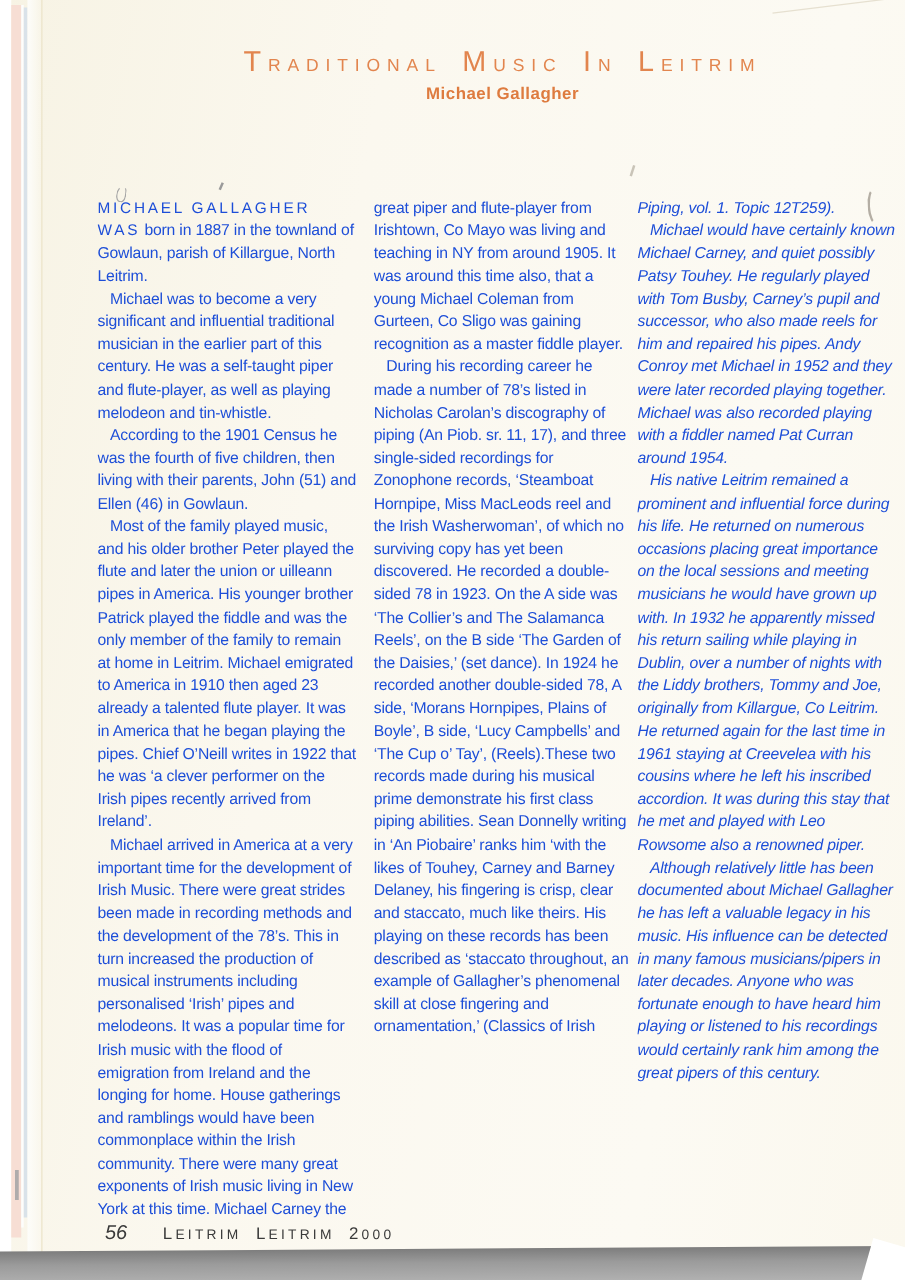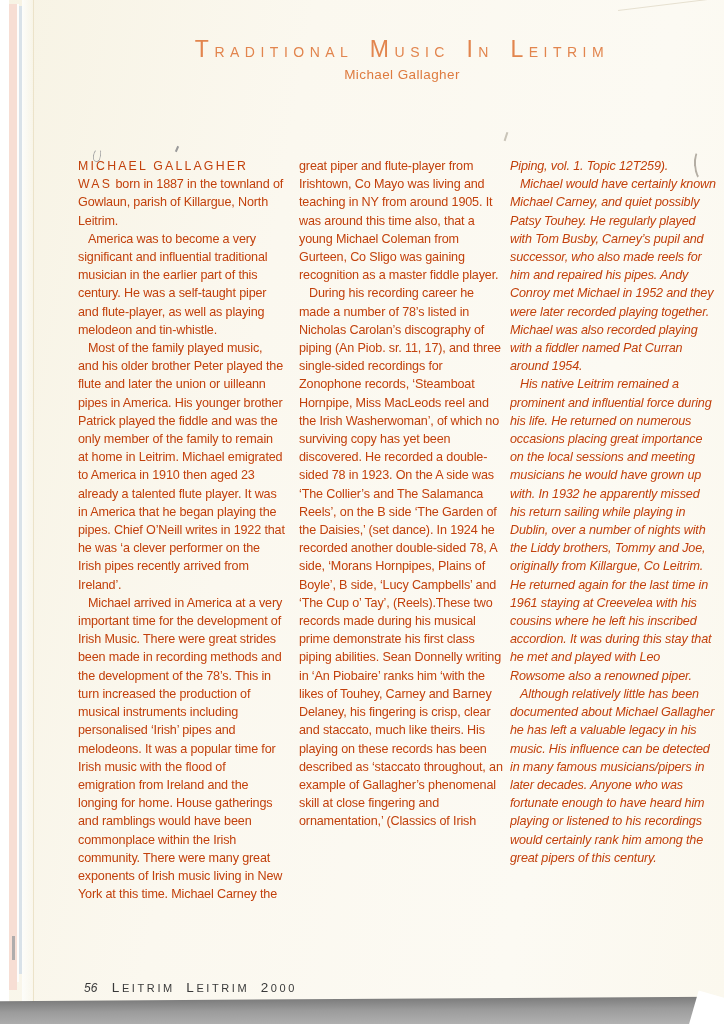--- a/index.html
+++ b/index.html
@@ -30,37 +30,37 @@
     background:linear-gradient(to bottom, #7d7d7d 0%, #9b9b9b 35%, #b9b9b9 100%);
     transform:rotate(-0.35deg);
   }
   .band-end { position:absolute; right:-14px; bottom:-14px; width:46px; height:42px;
               background:#ffffff; transform:rotate(16deg); }
   
   .title { position:absolute; top:36px; left:80px; width:644px; text-align:center; color:#e2854e; }
   .title-word { display:inline-block; font-size:14px; letter-spacing:5.5px; margin:0 6px; font-weight:400; }
   .title-word::first-letter { font-size:23px; }
   .author { position:absolute; top:67px; left:80px; width:644px; text-align:center;
-            font-weight:normal; font-size:13.5px; letter-spacing:.4px; color:#de7b3f; }
+            font-weight:bold; font-size:13.5px; letter-spacing:.4px; color:#de7b3f; }
   
   .col {
     position:absolute; top:157px; width:208px; height:828px; overflow:hidden;
     font-size:12.6px; line-height:18.2px; letter-spacing:-0.15px;
-    color:#c2410c; text-align:left; hyphens:auto; -webkit-hyphens:auto;
+    color:#1d4ed8; text-align:left; hyphens:auto; -webkit-hyphens:auto;
   }
   .col-1 { left:78px; }
   .col-2 { left:299px; }
   .col-3 { left:510px; width:206px;font-style:italic; }
   .col p { margin:0; text-indent:10px; }
   .col p.flush { text-indent:0; }
   .col p.prewrap { white-space:pre-line; }
   .lead { letter-spacing:2.2px; font-size:12.3px; }
   
   .footer { position:absolute; left:84px; top:978px; color:#3a3a3a; white-space:nowrap; }
-  .page-num { font-style:italic; font-size:12px; margin-right:10px; display:inline-block; }
+  .page-num { font-style:italic; font-size:16px; margin-right:24px; display:inline-block; }
   .pub-word { display:inline-block; font-size:11px; letter-spacing:2.6px; margin-right:7px; }
   .pub-word::first-letter { font-size:13.5px; }
   
   .mark-squiggle { position:absolute; left:93px; top:149px; width:6px; height:11px;
                    border:1px solid #a6a6a6; border-top-color:transparent;
                    border-radius:60% 40% 50% 50%; transform:rotate(8deg); }
   .mark-tick { position:absolute; left:176px; top:146px; width:2px; height:6px;
                background:#9a9a9a; transform:rotate(24deg); }
   .mark-slash { position:absolute; left:505px; top:132px; width:1.5px; height:9px;
                 background:#c9c4b8; transform:rotate(18deg); }
@@ -85,21 +85,22 @@
 <div class="title">
   <span class="title-word">TRADITIONAL</span>
   <span class="title-word">MUSIC</span>
   <span class="title-word">IN</span>
   <span class="title-word">LEITRIM</span>
 </div>
 <div class="author">Michael Gallagher</div>
 
 <div class="col col-1">
   <p class="flush"><span class="lead">MICHAEL GALLAGHER WAS</span><span> born in 1887 in the townland of Gowlaun, parish of Killargue, North Leitrim.</span></p>
-  <p>America was to become a very significant and influential traditional musician in the earlier part of this century. He was a self-taught piper and flute-player, as well as playing melodeon and tin-whistle.</p>
+  <p>Michael was to become a very significant and influential traditional musician in the earlier part of this century. He was a self-taught piper and flute-player, as well as playing melodeon and tin-whistle.</p>
+  <p>According to the 1901 Census he was the fourth of five children, then living with their parents, John (51) and Ellen (46) in Gowlaun.</p>
   <p>Most of the family played music, and his older brother Peter played the flute and later the union or uilleann pipes in America. His younger brother Patrick played the fiddle and was the only member of the family to remain at home in Leitrim. Michael emigrated to America in 1910 then aged 23 already a talented flute player. It was in America that he began playing the pipes. Chief O’Neill writes in 1922 that he was ‘a clever performer on the Irish pipes recently arrived from Ireland’.</p>
   <p>Michael arrived in America at a very important time for the development of Irish Music. There were great strides been made in recording methods and the development of the 78’s. This in turn increased the production of musical instruments including personalised ‘Irish’ pipes and melodeons. It was a popular time for Irish music with the flood of emigration from Ireland and the longing for home. House gatherings and ramblings would have been commonplace within the Irish community. There were many great exponents of Irish music living in New York at this time. Michael Carney the</p>
 </div>
 
 <div class="col col-2">
   <p class="flush">great piper and flute-player from Irishtown, Co Mayo was living and teaching in NY from around 1905. It was around this time also, that a young Michael Coleman from Gurteen, Co Sligo was gaining recognition as a master fiddle player.</p>
   <p>During his recording career he made a number of 78’s listed in Nicholas Carolan’s discography of piping (An Piob. sr. 11, 17), and three single-sided recordings for Zonophone records, ‘Steamboat Hornpipe, Miss MacLeods reel and the Irish Washerwoman’, of which no surviving copy has yet been discovered. He recorded a double-sided 78 in 1923. On the A side was ‘The Collier’s and The Salamanca Reels’, on the B side ‘The Garden of the Daisies,’ (set dance). In 1924 he recorded another double-sided 78, A side, ‘Morans Hornpipes, Plains of Boyle’, B side, ‘Lucy Campbells’ and ‘The Cup o’ Tay’, (Reels).These two records made during his musical prime demonstrate his first class piping abilities. Sean Donnelly writing in ‘An Piobaire’ ranks him ‘with the likes of Touhey, Carney and Barney Delaney, his fingering is crisp, clear and staccato, much like theirs. His playing on these records has been described as ‘staccato throughout, an example of Gallagher’s phenomenal skill at close fingering and ornamentation,’ (Classics of Irish</p>
 </div>
 
 <div class="col col-3">

